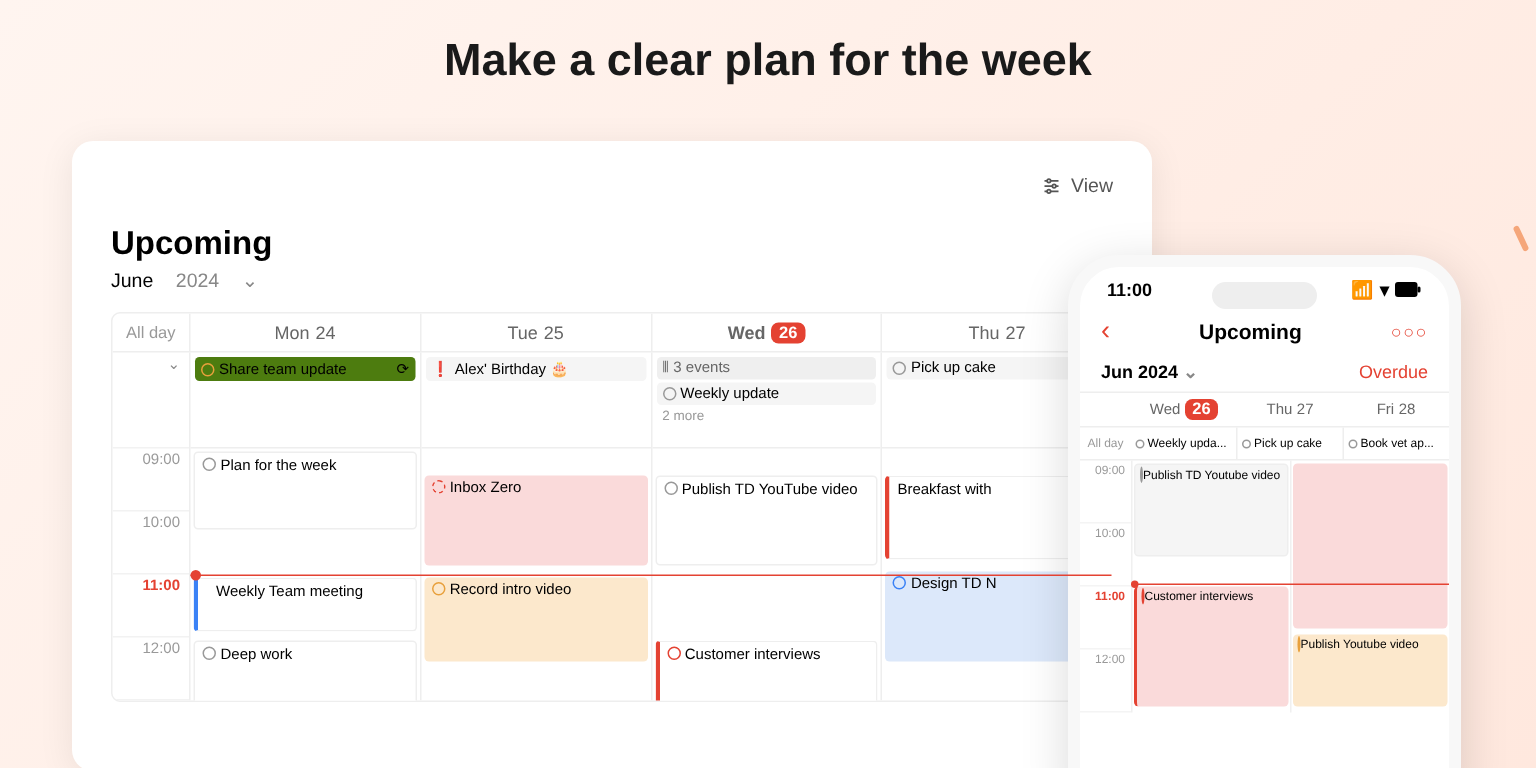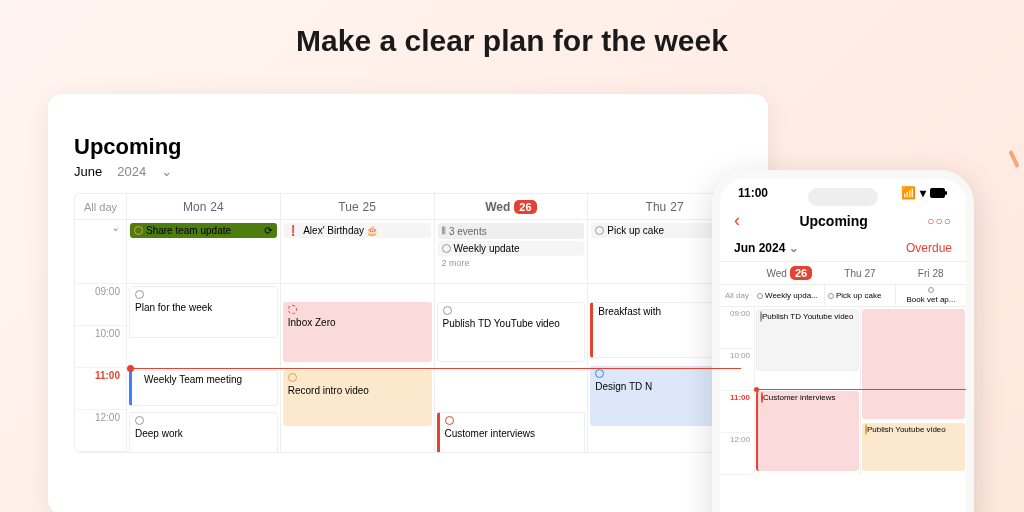--- a/index.html
+++ b/index.html
@@ -23,21 +23,21 @@
 .time-slot.now { color: #e44232; font-weight: 600; }
 .day { flex: 1; border-right: 1px solid #eee; position: relative; }
 .day:last-child { border-right: none; }
 .allday { height: 64px; border-bottom: 1px solid #eee; padding: 3px; display: flex; flex-direction: column; gap: 2px; }
 .ad-item { font-size: 10px; padding: 2px 4px; border-radius: 3px; display: flex; align-items: center; gap: 3px; overflow: hidden; white-space: nowrap; }
 .ad-orange { background: #4d7c0f; }
 .ad-plain { background: #f5f5f5; }
 .ad-grey { background: #efefef; color: #666; }
 .circ { width: 9px; height: 9px; border: 1.5px solid #999; border-radius: 50%; flex-shrink: 0; }
 .circ.or { border-color: #e8a03c; }
-.evt { position: absolute; left: 2px; right: 2px; border-radius: 3px; padding: 3px 5px; font-size: 10px; display: flex; gap: 3px; overflow: hidden; flex-direction: column; }
+.evt { position: absolute; left: 2px; right: 2px; border-radius: 3px; padding: 3px 5px; font-size: 10px; display: flex; gap: 3px; overflow: hidden; }
 .evt.white { background: #fff; border: 1px solid #eee; }
 .evt.orange { background: #fce8cc; }
 .evt.red { background: #fadada; }
 .evt.blue { background: #dce8fa; }
 .evt.blueline { border-left: 3px solid #3b82f6; background: #fff; border-top:1px solid #eee; border-right:1px solid #eee; border-bottom:1px solid #eee;padding-left:12px; }
 .evt.redline { border-left: 3px solid #e44232; background: #fff; border-top:1px solid #eee; border-right:1px solid #eee; border-bottom:1px solid #eee; }
 .nowline { position: absolute; left: 0; right: -500px; top: 148px; height: 1px; background: #e44232; z-index: 5; }
 .nowdot { position: absolute; width: 7px; height: 7px; background: #e44232; border-radius: 50%; top: -3px; left: 0; }
 
 .phone { position: absolute; top: 170px; right: 50px; width: 262px; height: 380px; background: #fff; border-radius: 34px; box-shadow: 0 8px 32px rgba(0,0,0,0.15); border: 8px solid #f8f8f8; overflow: hidden; }
@@ -49,21 +49,21 @@
 .p-title { font-size: 14px; font-weight: 600; }
 .p-more { color: #e44232; letter-spacing: 1px; font-size: 12px; }
 .p-sub { display: flex; justify-content: space-between; padding: 4px 14px 6px; font-size: 12px; }
 .p-month { font-weight: 600; }
 .p-overdue { color: #e44232; font-weight: 500; }
 .p-days { display: flex; font-size: 10px; color: #666; border-top: 1px solid #eee; border-bottom: 1px solid #eee; }
 .p-time-col { width: 34px; }
 .p-day { flex: 1; text-align: center; padding: 4px 0; display: flex; justify-content: center; gap: 3px; align-items: center; }
 .p-allday { display: flex; height: 22px; border-bottom: 1px solid #eee; }
 .p-ad { flex: 1; font-size: 8px; padding: 2px 3px; border-right: 1px solid #eee; white-space: nowrap; overflow: hidden; display: flex; align-items: center; gap: 2px; }
-.p-ad:last-child { border-right: none; flex-direction: column; }
+.p-ad:last-child { border-right: none; }
 .p-label { width: 34px; font-size: 8px; color: #999; display: flex; align-items: center; justify-content: center; }
 .p-grid { display: flex; position: relative; }
 .p-rail { width: 34px; }
 .p-slot { height: 42px; font-size: 8px; color: #999; text-align: right; padding: 2px 4px 0 0; border-bottom: 1px solid #f4f4f4; }
 .p-slot.now { color: #e44232; font-weight: 600; }
 .p-col { flex: 1; border-left: 1px solid #f0f0f0; position: relative; }
 .p-evt { position: absolute; left: 1px; right: 1px; border-radius: 3px; padding: 2px 3px; font-size: 8px; overflow: hidden; }
 .p-nowline { position: absolute; left: 34px; right: 0; top: 82px; height: 1px; background: #e44232; z-index: 5; }
 .p-nowdot { position: absolute; width: 5px; height: 5px; background: #e44232; border-radius: 50%; top: -2px; left: 0; }
 
@@ -72,20 +72,34 @@
 .r1 { transform: rotate(-25deg); left: 0; top: 0; }
 svg { display: block; }
 .chev { color: #888; }
 </style>
 </head>
 <body>
 
 <div class="headline">Make a clear plan for the week</div>
 
 <div class="desktop">
+  <div class="d-top">
+    <div></div>
+    <div class="d-view">
+      <svg width="14" height="14" viewBox="0 0 24 24" fill="none" stroke="#555" stroke-width="2">
+          <line x1="4" y1="6" x2="20" y2="6"></line>
+          <line x1="4" y1="12" x2="20" y2="12"></line>
+          <line x1="4" y1="18" x2="20" y2="18"></line>
+          <circle cx="9" cy="6" r="2" fill="#fff"></circle>
+          <circle cx="15" cy="12" r="2" fill="#fff"></circle>
+          <circle cx="9" cy="18" r="2" fill="#fff"></circle>
+        </svg>
+      <span>View</span>
+    </div>
+  </div>
   <div class="d-title">Upcoming</div>
   <div class="d-month">
     <span>June</span>
     <span class="y">2024</span>
     <span class="chev">⌄</span>
   </div>
 
   <div class="cal">
     <div class="cal-head">
       <div class="time-col">All day</div>

